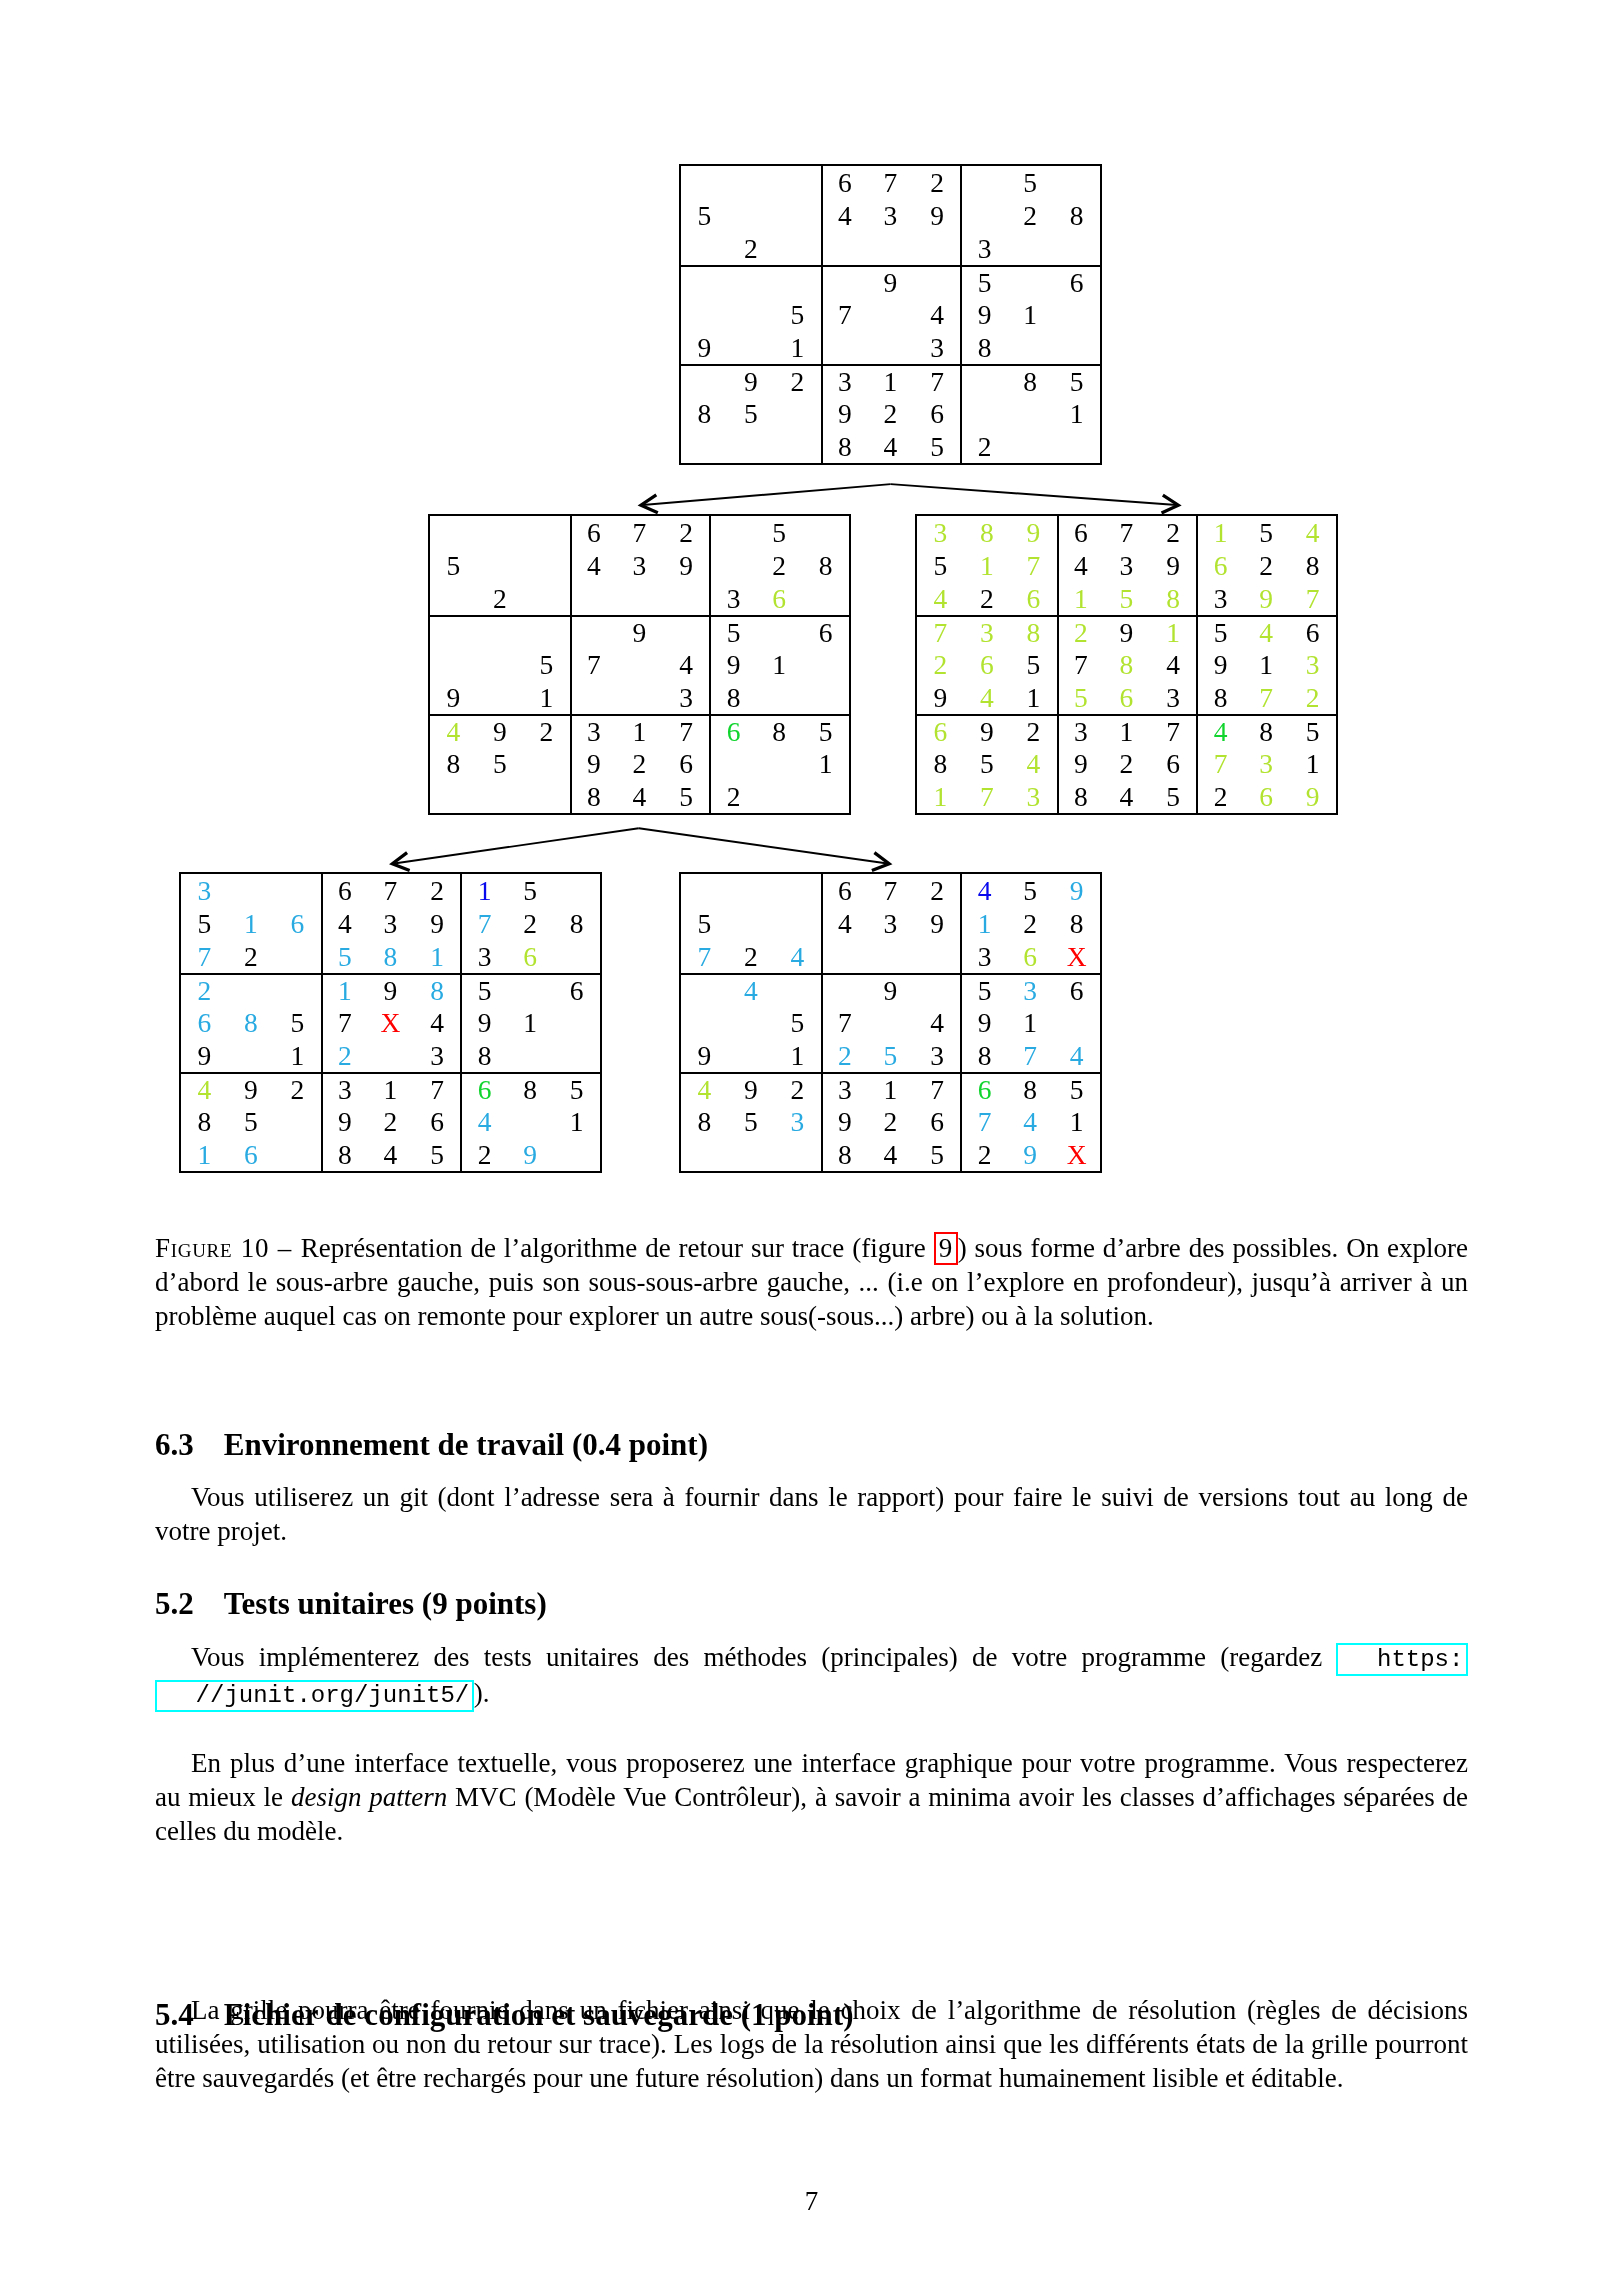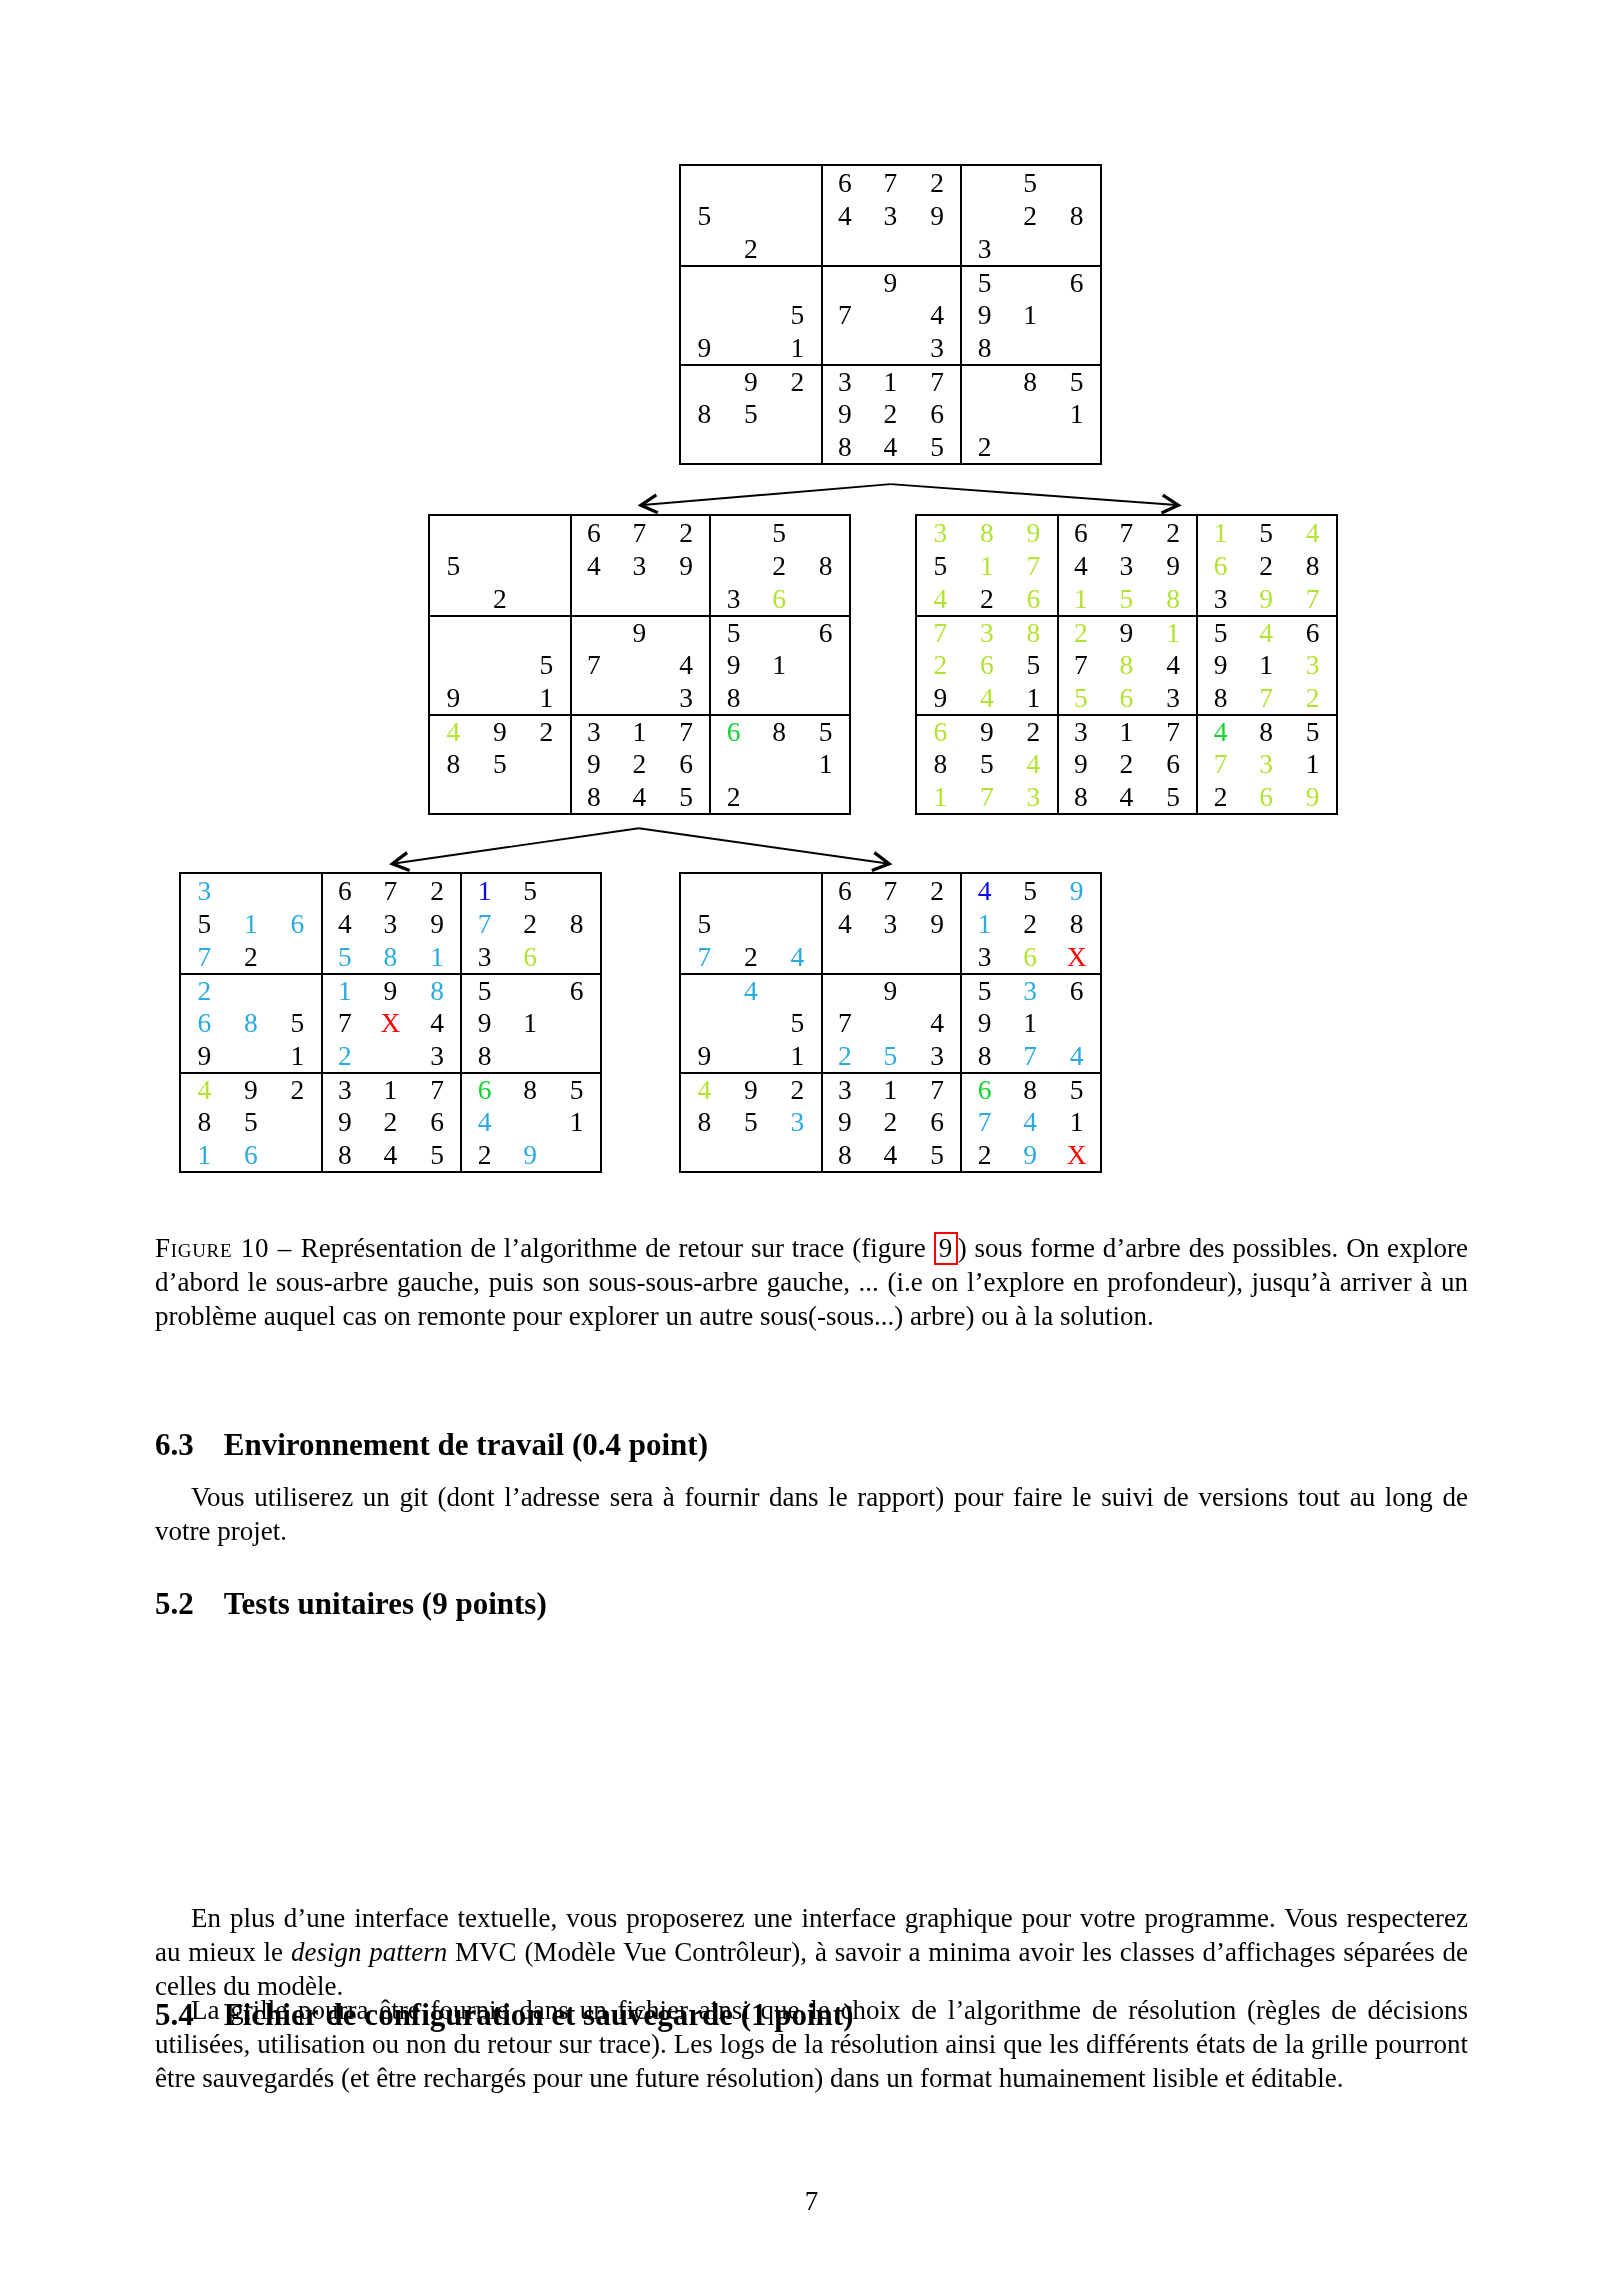--- a/index.html
+++ b/index.html
@@ -44,21 +44,21 @@
   h1.sec{font-size:41px;}
   h2.sub{font-size:31px;}
   h1.sec .num{margin-right:34px;}
   h2.sub .num{margin-right:30px;}
   #sec5{top:1352px;}
   #sub51{top:1427px;}
   #p51{top:1480px;}
   #sub52{top:1586px;}
   #p52{top:1640px;}
   #sub53{top:1745px;}
-  #p53{top:1901px;}
+  #p53{top:1746px;}
   #sub54{top:1997px;}
   #p54{top:1993px;}
   .pagenum{
     position:absolute;left:0;top:2186px;width:1623px;text-align:center;
     font-size:27px;font-family:"Liberation Serif",serif;
   }
   .em-it{font-style:italic;}
 </style>
 </head>
 <body>
@@ -503,20 +503,23 @@
   <h2 id="sub51" class="sub textblock">
     <span class="num">6.3</span><span>Environnement de travail (0.4 point)</span>
   </h2>
   <div id="p51" class="textblock">
     <p class="para">Vous utiliserez un git (dont l’adresse sera à fournir dans le rapport) pour faire le suivi de versions tout au long de votre projet.</p>
   </div>
 
   <h2 id="sub52" class="sub textblock">
     <span class="num">5.2</span><span>Tests unitaires (9 points)</span>
   </h2>
+  <div id="p52" class="textblock">
+    <p class="para"><span>Vous implémenterez des tests unitaires des méthodes (principales) de votre programme (regardez </span><span class="linkbox">https:</span><wbr><span class="linkbox">//junit.org/junit5/</span><span>).</span></p>
+  </div>
 
   <div id="p53" class="textblock">
     <p class="para"><span>En plus d’une interface textuelle, vous proposerez une interface graphique pour votre programme. Vous respecterez au mieux le </span><span class="em-it">design pattern</span><span> MVC (Modèle Vue Contrôleur), à savoir a minima avoir les classes d’affichages séparées de celles du modèle.</span></p>
   </div>
 
   <h2 id="sub54" class="sub textblock">
     <span class="num">5.4</span><span>Fichier de configuration et sauvegarde (1 point)</span>
   </h2>
   <div id="p54" class="textblock">
     <p class="para">La grille pourra être fournie dans un fichier ainsi que le choix de l’algorithme de résolution (règles de décisions utilisées, utilisation ou non du retour sur trace). Les logs de la résolution ainsi que les différents états de la grille pourront être sauvegardés (et être rechargés pour une future résolution) dans un format humainement lisible et éditable.</p>

